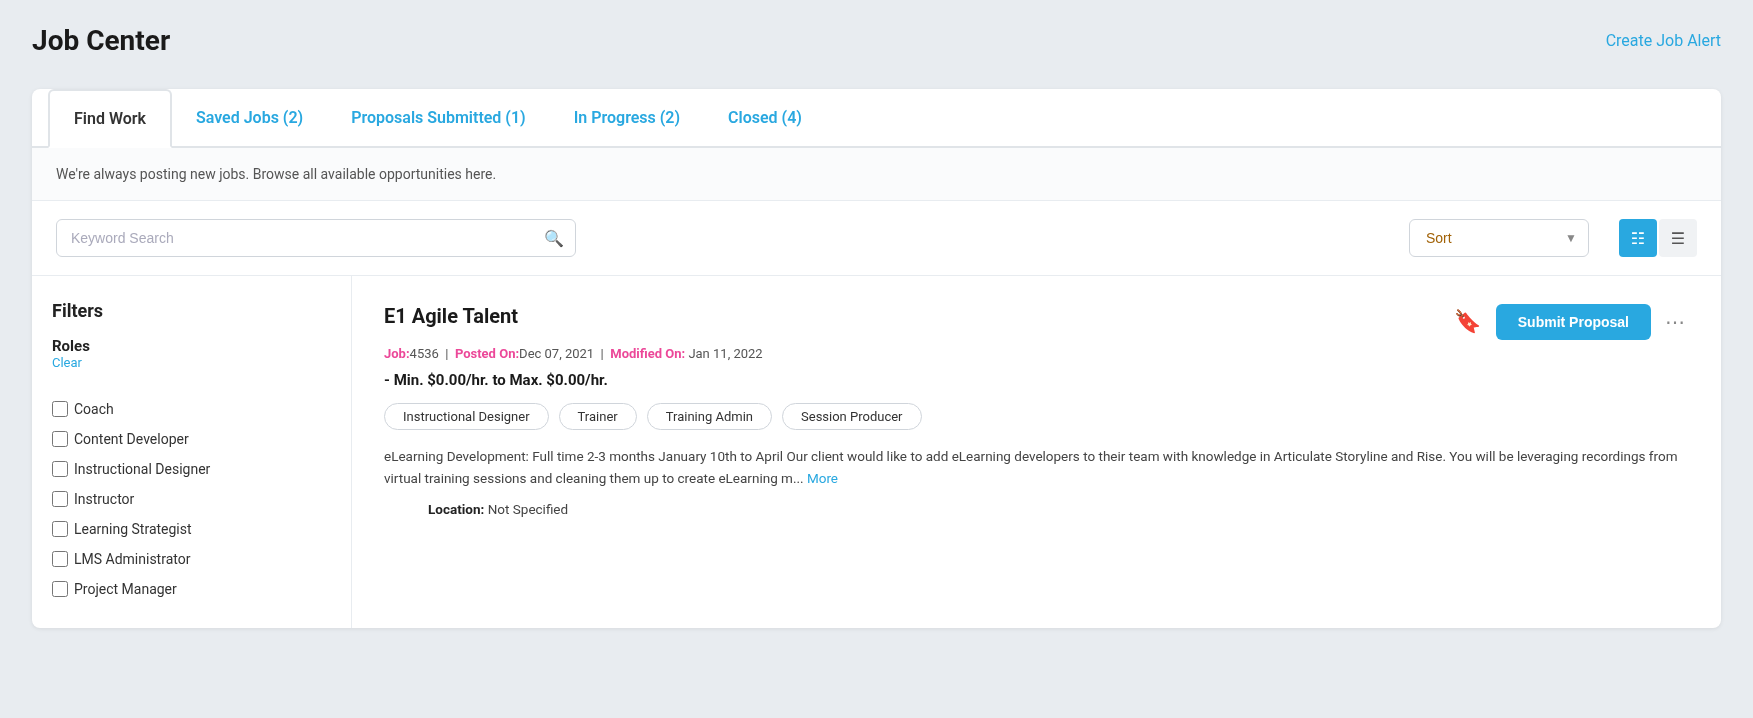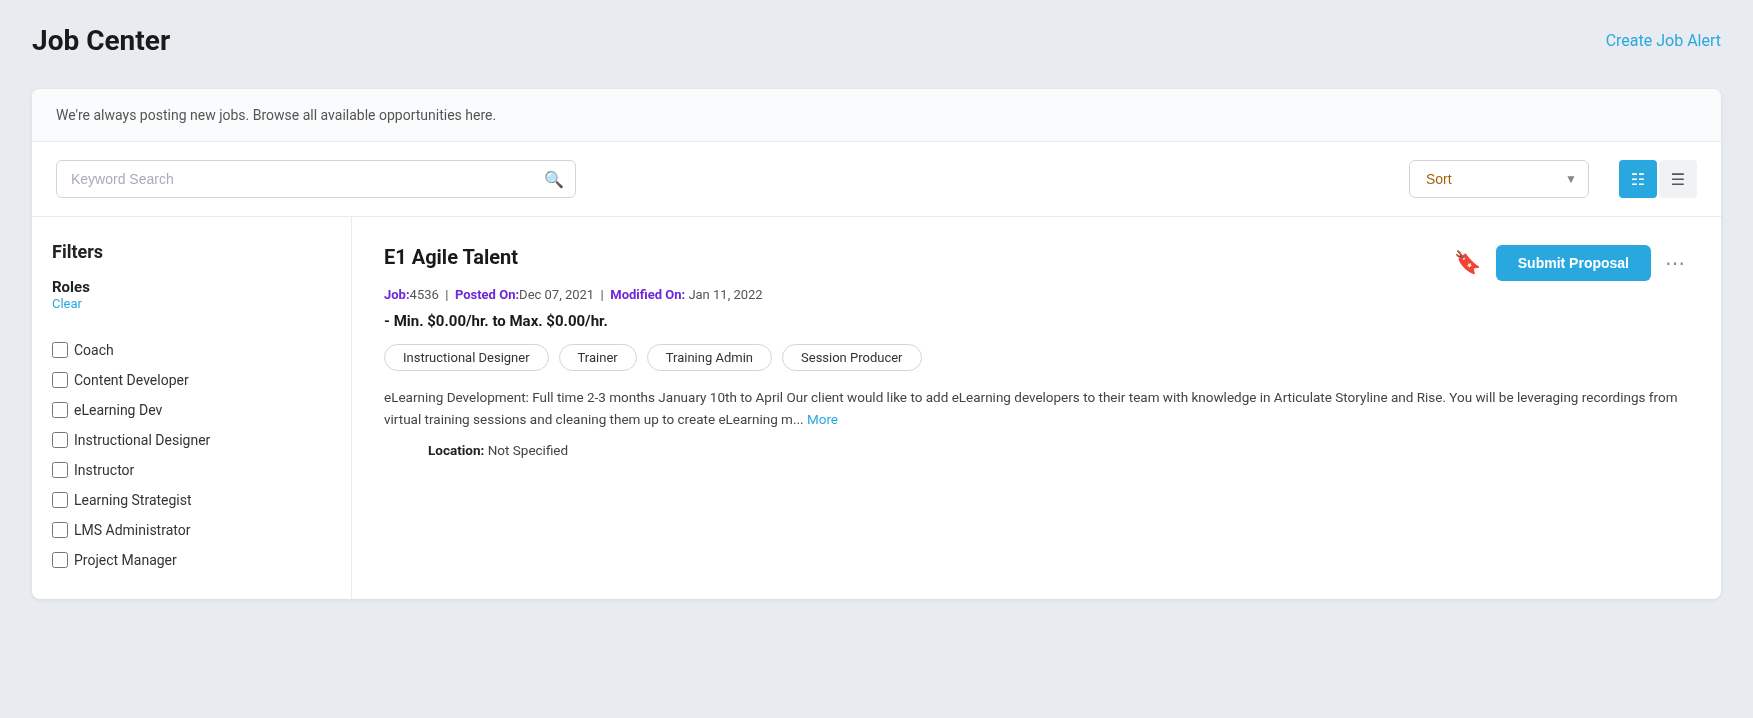--- a/index.html
+++ b/index.html
@@ -252,21 +252,21 @@
       cursor: pointer;
       font-size: 20px;
       color: #888;
       padding: 0 4px;
     }
     .job-meta {
       font-size: 13px;
       color: #555;
       margin-bottom: 10px;
     }
-    .job-meta b { color: #6d28d9; }
+    .job-meta b { color: #ec4899; }
     .job-rate {
       font-size: 15px;
       font-weight: 700;
       color: #1a1a1a;
       margin-bottom: 14px;
     }
     .job-tags {
       display: flex;
       gap: 10px;
       flex-wrap: wrap;
@@ -301,20 +301,27 @@
 <body>
 
 <div class="page-wrapper">
   <div class="page-header">
     <h1 class="page-title">Job Center</h1>
     <a class="create-alert-link">Create Job Alert</a>
   </div>
 
   <div class="main-card">
 
+    <div class="tabs-bar">
+      <div class="tab-item active">Find Work</div>
+      <div class="tab-item">Saved Jobs (2)</div>
+      <div class="tab-item">Proposals Submitted (1)</div>
+      <div class="tab-item">In Progress (2)</div>
+      <div class="tab-item">Closed (4)</div>
+    </div>
 
     <div class="notice-bar">
       <span>We're always posting new jobs. Browse all available opportunities here.</span>
     </div>
 
     <div class="search-sort-row">
       <div class="search-box">
         <input class="search-input" type="text" placeholder="Keyword Search" style="">
         <span class="search-icon-wrap">🔍</span>
       </div>
@@ -348,24 +355,20 @@
           <a class="clear-link">Clear</a>
         </div>
 
         <div class="filter-item">
           <input type="checkbox" class="filter-checkbox" id="f-coach" style="">
           <label class="filter-label" for="f-coach">Coach</label>
         </div>
         <div class="filter-item">
           <input type="checkbox" class="filter-checkbox" id="f-content-dev" style="">
           <label class="filter-label" for="f-content-dev">Content Developer</label>
-        </div>
-        <div class="filter-item">
-          <input type="checkbox" class="filter-checkbox" id="f-elearning-dev" style="">
-          <label class="filter-label" for="f-elearning-dev">eLearning Dev</label>
         </div>
         <div class="filter-item">
           <input type="checkbox" class="filter-checkbox" id="f-instructional-designer" style="">
           <label class="filter-label" for="f-instructional-designer">Instructional Designer</label>
         </div>
         <div class="filter-item">
           <input type="checkbox" class="filter-checkbox" id="f-instructor" style="">
           <label class="filter-label" for="f-instructor">Instructor</label>
         </div>
         <div class="filter-item">

